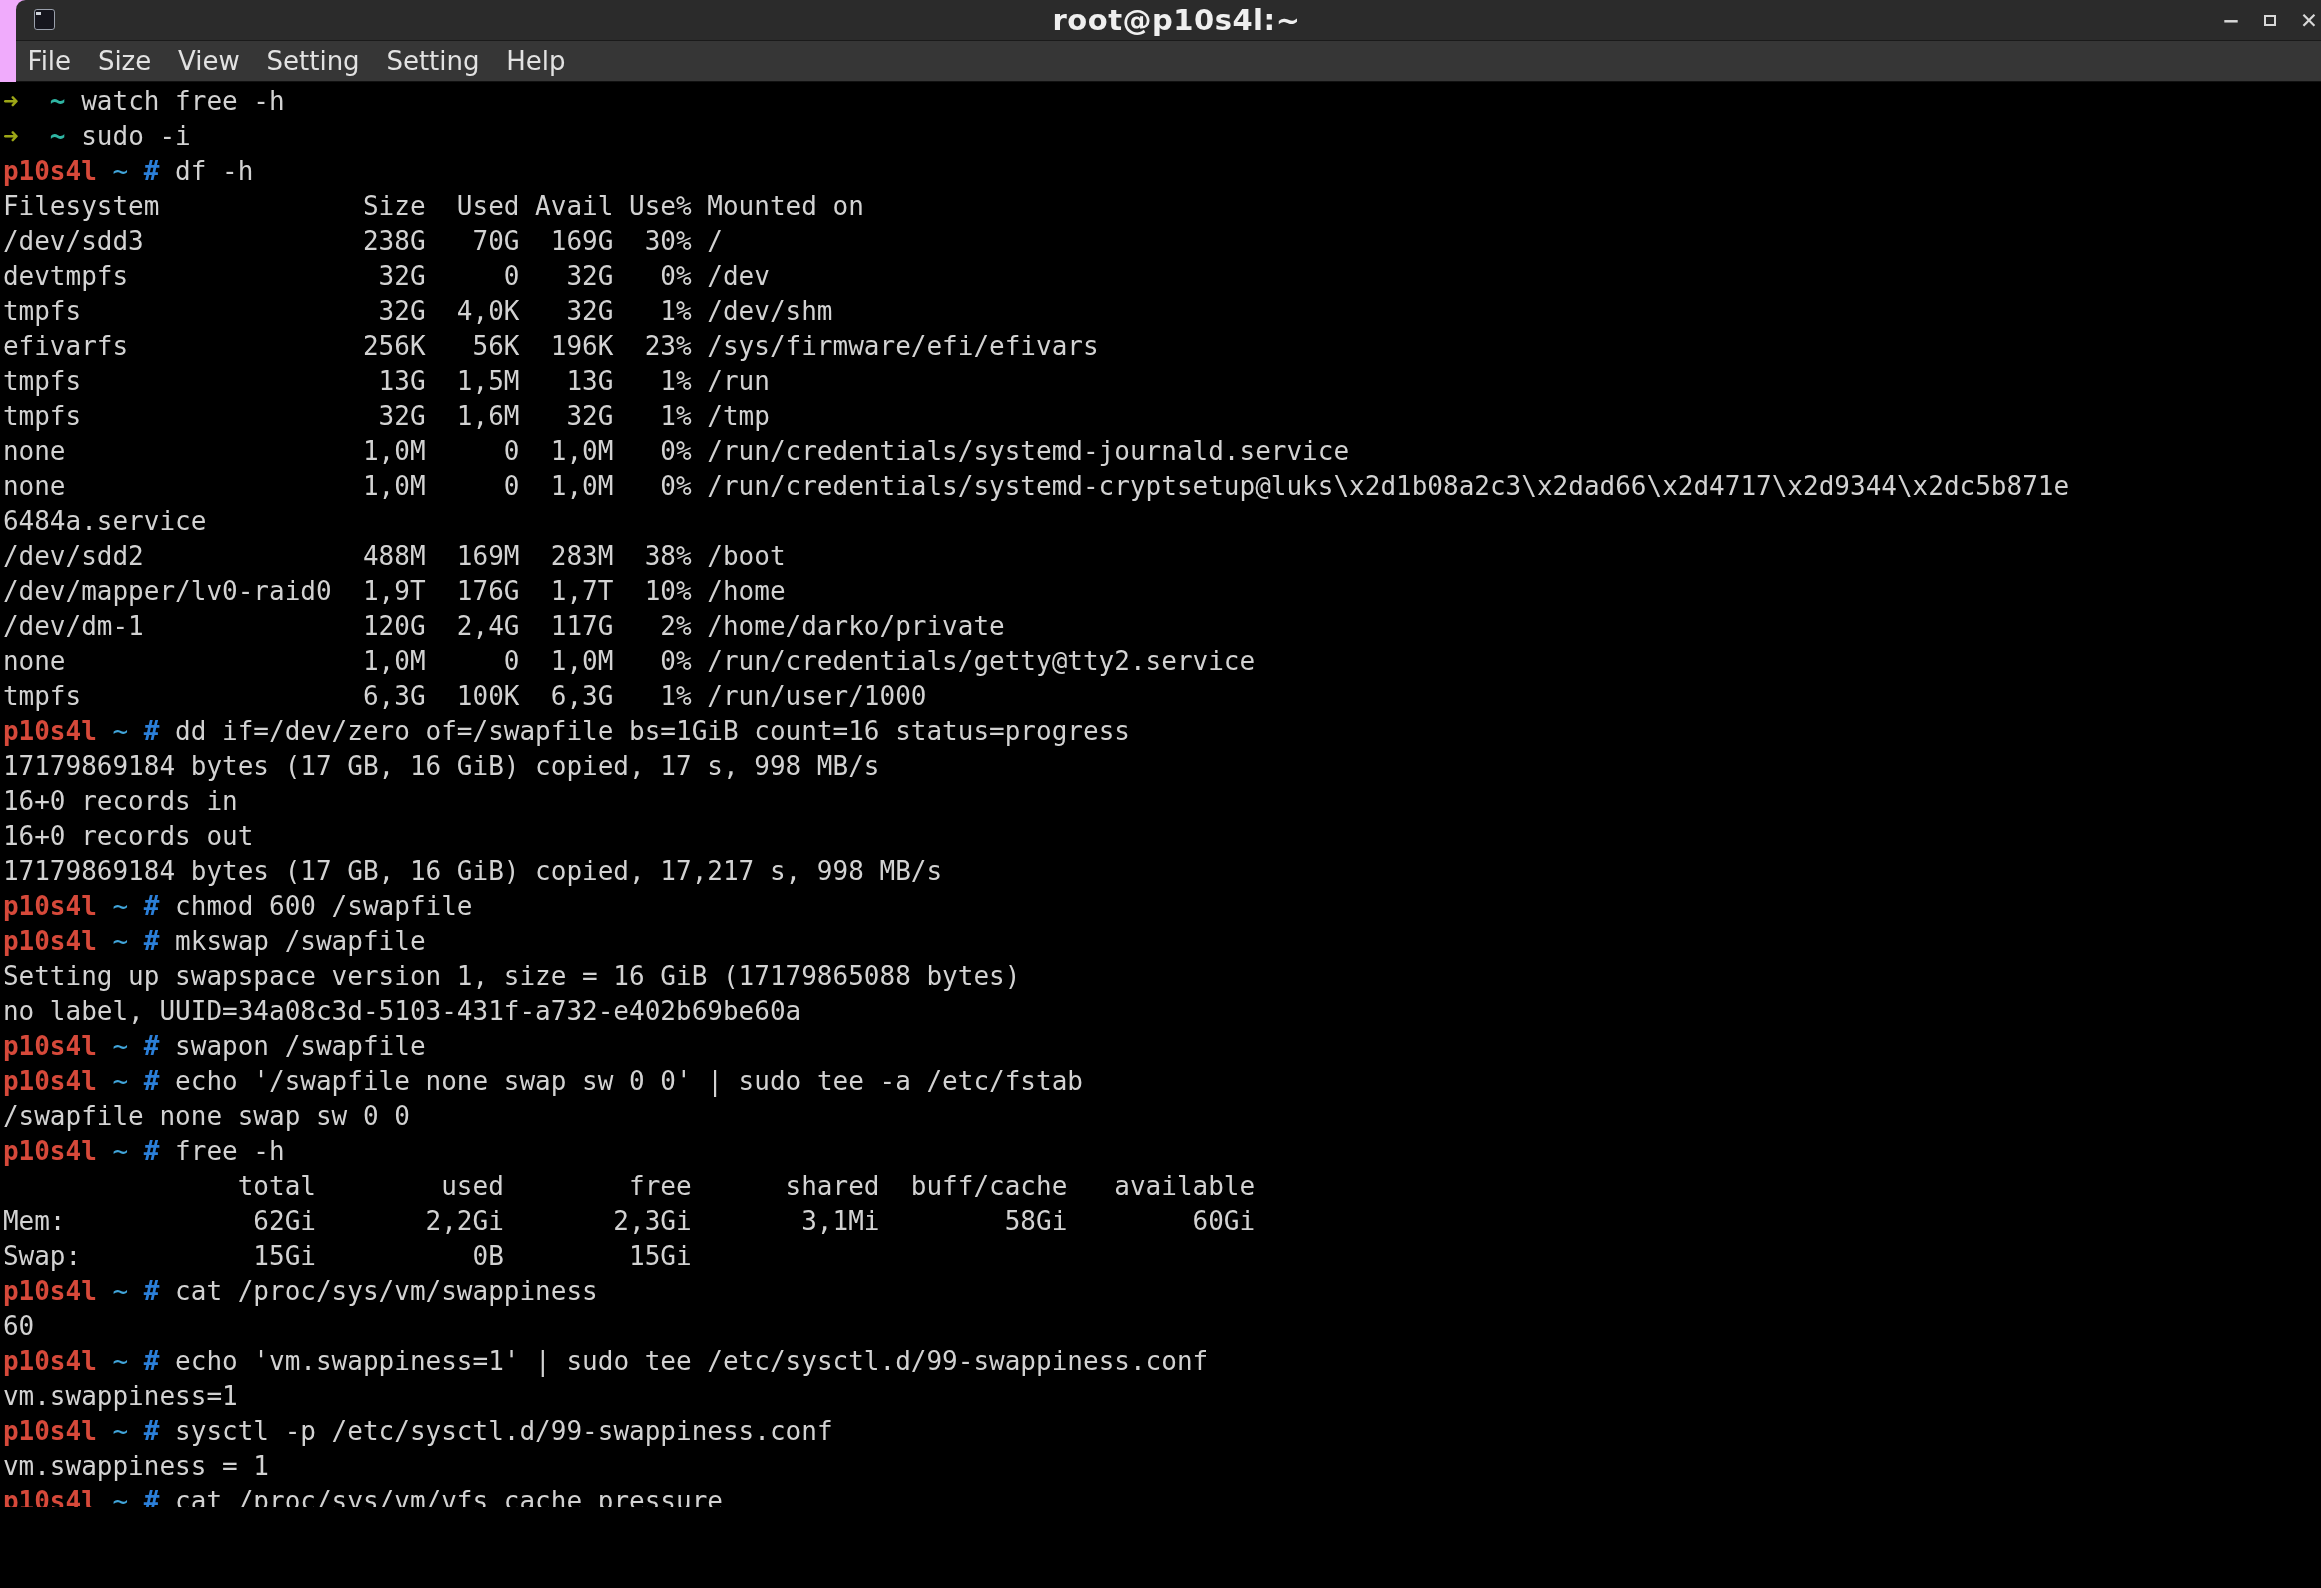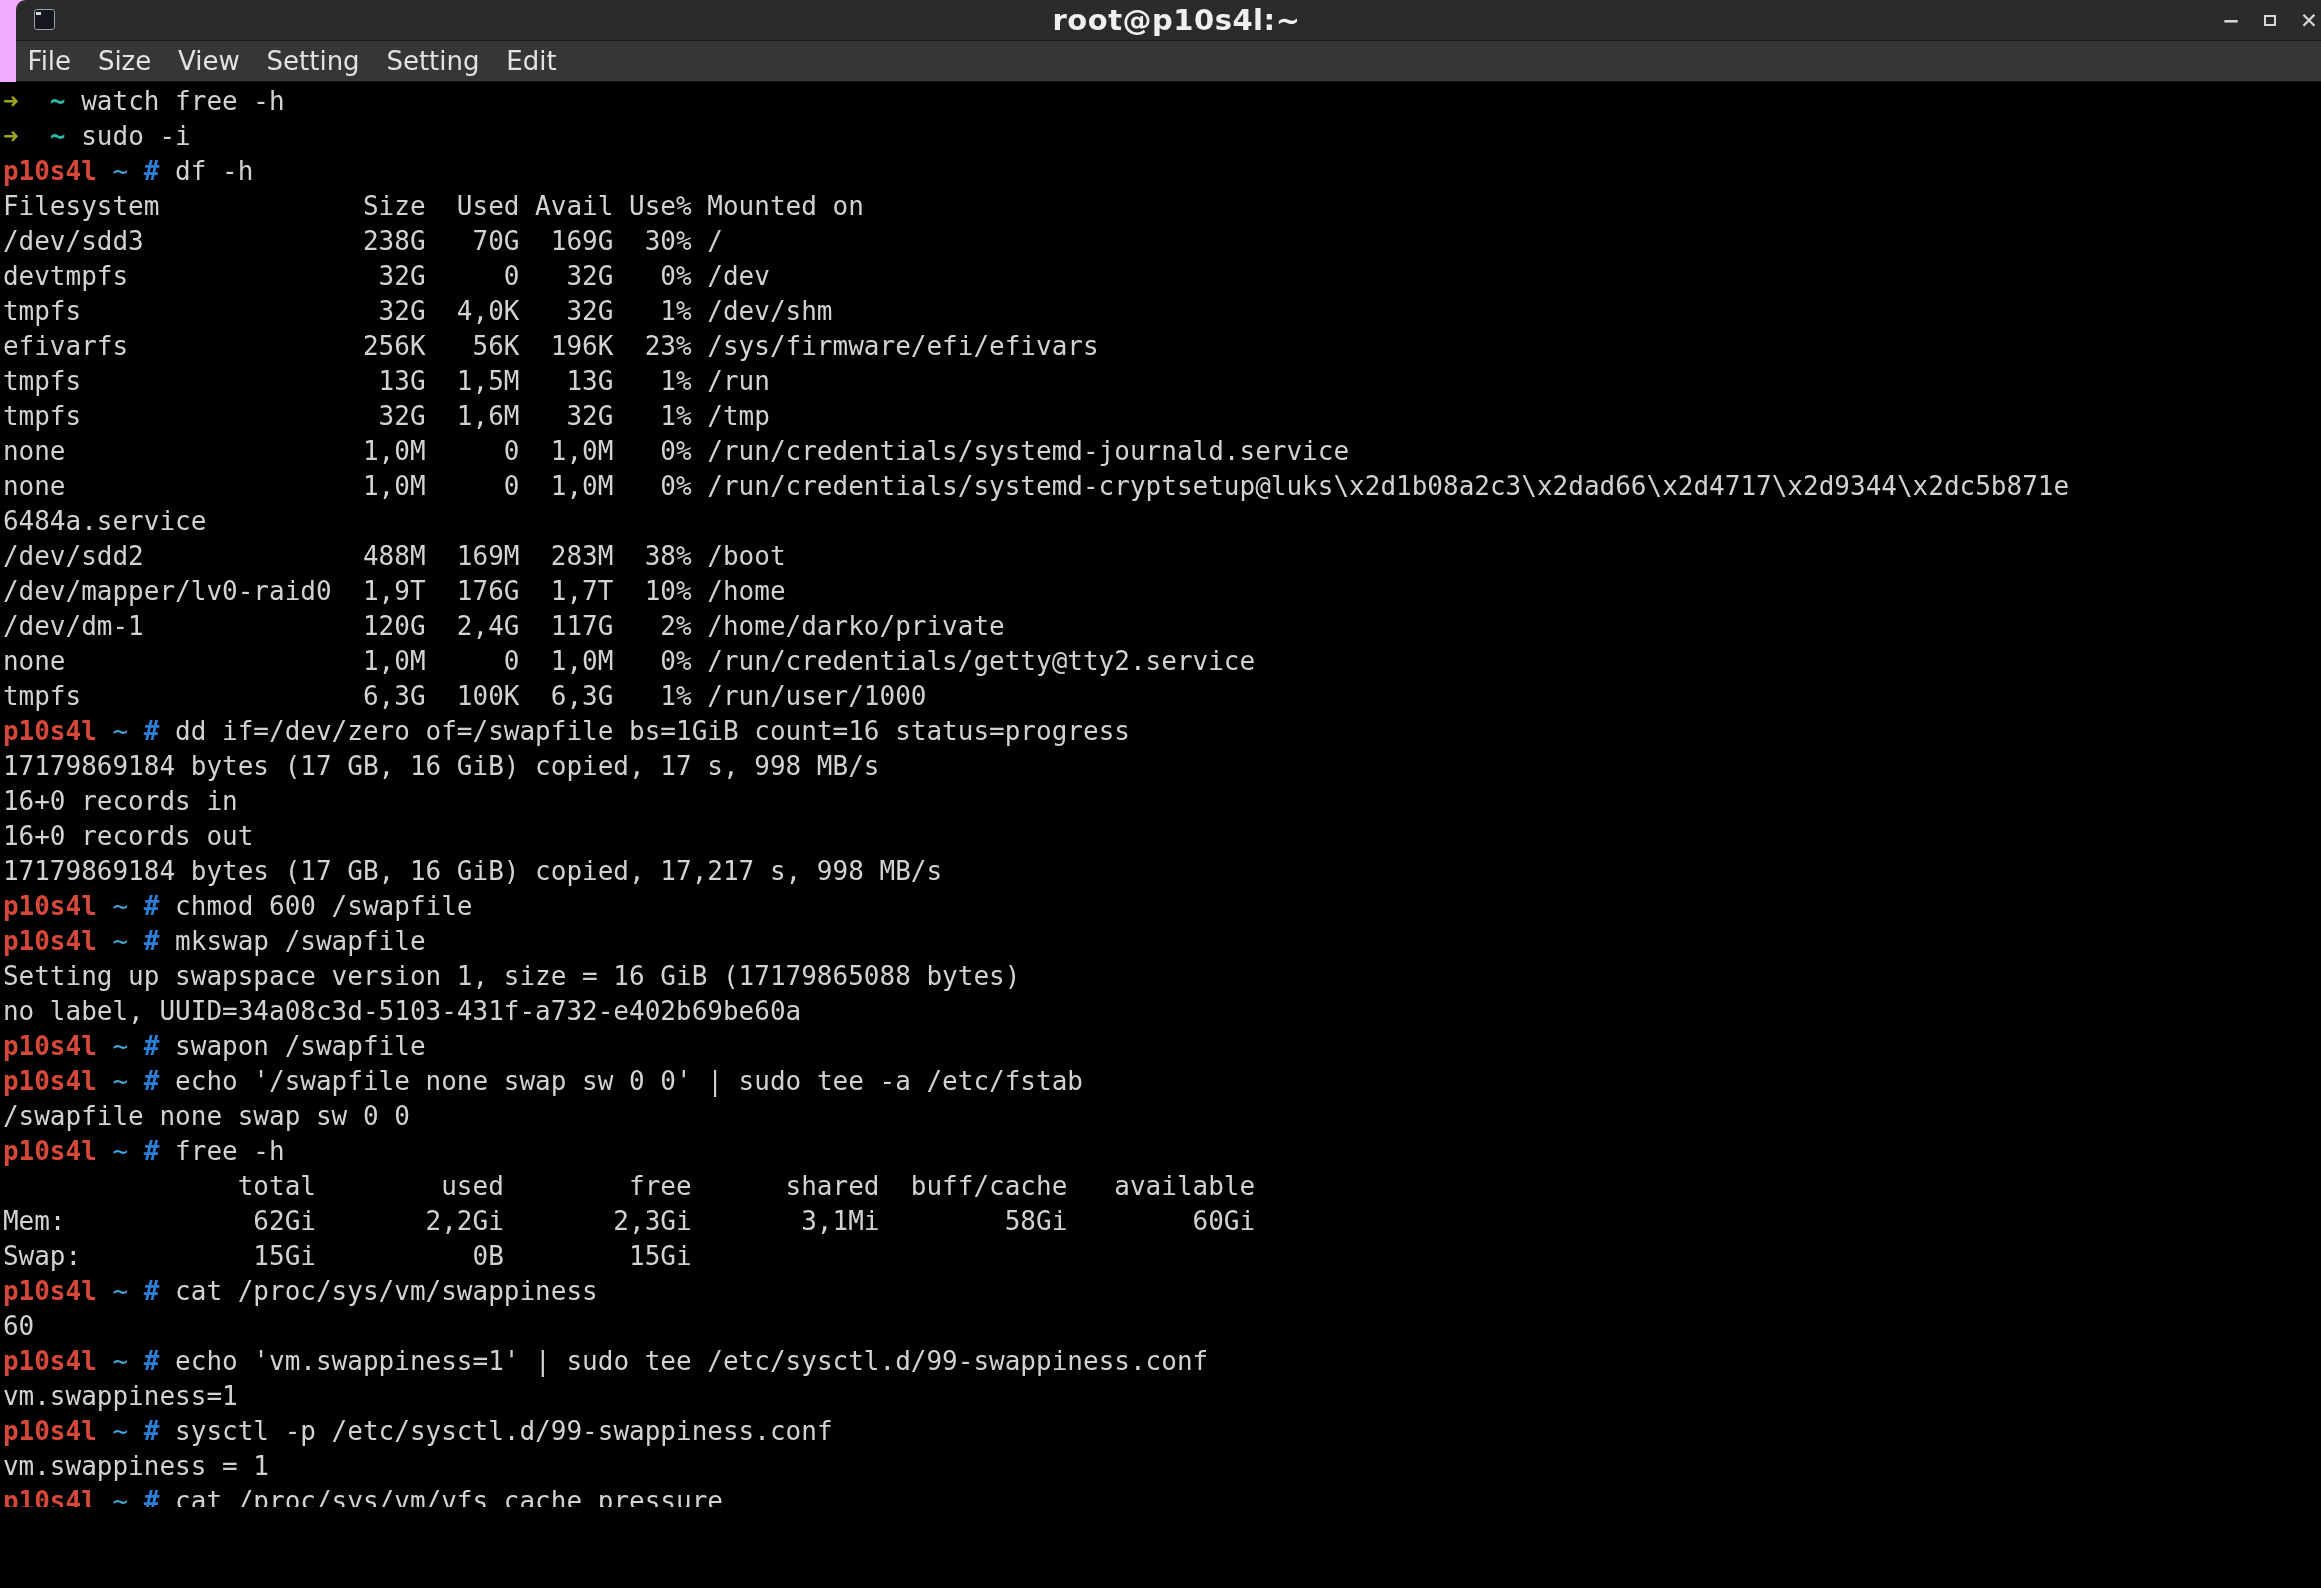--- a/index.html
+++ b/index.html
@@ -76,19 +76,19 @@
       <div class="win-btn">✕</div>
     </div>
   </div>
 
   <div class="menubar">
       <span class="menu-item">File</span>
       <span class="menu-item">Size</span>
       <span class="menu-item">View</span>
       <span class="menu-item">Setting</span>
       <span class="menu-item">Setting</span>
-      <span class="menu-item">Edit</span>
+      <span class="menu-item">Help</span>
     </div>
 
   <div class="terminal"><div class="tline"><span class="c-g">➜</span><span>  </span><span class="c-t">~</span><span> watch free -h</span></div><div class="tline"><span class="c-g">➜</span><span>  </span><span class="c-t">~</span><span> sudo -i</span></div><div class="tline"><span class="c-r">p10s4l</span><span class="c-,"> </span><span class="c-c">~</span><span> </span><span class="c-h">#</span><span> df -h</span></div><div class="tline"><span>Filesystem             Size  Used Avail Use% Mounted on</span></div><div class="tline"><span>/dev/sdd3              238G   70G  169G  30% /</span></div><div class="tline"><span>devtmpfs                32G     0   32G   0% /dev</span></div><div class="tline"><span>tmpfs                   32G  4,0K   32G   1% /dev/shm</span></div><div class="tline"><span>efivarfs               256K   56K  196K  23% /sys/firmware/efi/efivars</span></div><div class="tline"><span>tmpfs                   13G  1,5M   13G   1% /run</span></div><div class="tline"><span>tmpfs                   32G  1,6M   32G   1% /tmp</span></div><div class="tline"><span>none                   1,0M     0  1,0M   0% /run/credentials/systemd-journald.service</span></div><div class="tline"><span>none                   1,0M     0  1,0M   0% /run/credentials/systemd-cryptsetup@luks\x2d1b08a2c3\x2dad66\x2d4717\x2d9344\x2dc5b871e</span></div><div class="tline"><span>6484a.service</span></div><div class="tline"><span>/dev/sdd2              488M  169M  283M  38% /boot</span></div><div class="tline"><span>/dev/mapper/lv0-raid0  1,9T  176G  1,7T  10% /home</span></div><div class="tline"><span>/dev/dm-1              120G  2,4G  117G   2% /home/darko/private</span></div><div class="tline"><span>none                   1,0M     0  1,0M   0% /run/credentials/getty@tty2.service</span></div><div class="tline"><span>tmpfs                  6,3G  100K  6,3G   1% /run/user/1000</span></div><div class="tline"><span class="c-r">p10s4l</span><span> </span><span class="c-c">~</span><span> </span><span class="c-h">#</span><span> dd if=/dev/zero of=/swapfile bs=1GiB count=16 status=progress</span></div><div class="tline"><span>17179869184 bytes (17 GB, 16 GiB) copied, 17 s, 998 MB/s</span></div><div class="tline"><span>16+0 records in</span></div><div class="tline"><span>16+0 records out</span></div><div class="tline"><span>17179869184 bytes (17 GB, 16 GiB) copied, 17,217 s, 998 MB/s</span></div><div class="tline"><span class="c-r">p10s4l</span><span> </span><span class="c-c">~</span><span> </span><span class="c-h">#</span><span> chmod 600 /swapfile</span></div><div class="tline"><span class="c-r">p10s4l</span><span> </span><span class="c-c">~</span><span> </span><span class="c-h">#</span><span> mkswap /swapfile</span></div><div class="tline"><span>Setting up swapspace version 1, size = 16 GiB (17179865088 bytes)</span></div><div class="tline"><span>no label, UUID=34a08c3d-5103-431f-a732-e402b69be60a</span></div><div class="tline"><span class="c-r">p10s4l</span><span> </span><span class="c-c">~</span><span> </span><span class="c-h">#</span><span> swapon /swapfile</span></div><div class="tline"><span class="c-r">p10s4l</span><span> </span><span class="c-c">~</span><span> </span><span class="c-h">#</span><span> echo '/swapfile none swap sw 0 0' | sudo tee -a /etc/fstab</span></div><div class="tline"><span>/swapfile none swap sw 0 0</span></div><div class="tline"><span class="c-r">p10s4l</span><span> </span><span class="c-c">~</span><span> </span><span class="c-h">#</span><span> free -h</span></div><div class="tline"><span>               total        used        free      shared  buff/cache   available</span></div><div class="tline"><span>Mem:            62Gi       2,2Gi       2,3Gi       3,1Mi        58Gi        60Gi</span></div><div class="tline"><span>Swap:           15Gi          0B        15Gi</span></div><div class="tline"><span class="c-r">p10s4l</span><span> </span><span class="c-c">~</span><span> </span><span class="c-h">#</span><span> cat /proc/sys/vm/swappiness</span></div><div class="tline"><span>60</span></div><div class="tline"><span class="c-r">p10s4l</span><span> </span><span class="c-c">~</span><span> </span><span class="c-h">#</span><span> echo 'vm.swappiness=1' | sudo tee /etc/sysctl.d/99-swappiness.conf</span></div><div class="tline"><span>vm.swappiness=1</span></div><div class="tline"><span class="c-r">p10s4l</span><span> </span><span class="c-c">~</span><span> </span><span class="c-h">#</span><span> sysctl -p /etc/sysctl.d/99-swappiness.conf</span></div><div class="tline"><span>vm.swappiness = 1</span></div><div class="tline"><span class="c-r">p10s4l</span><span> </span><span class="c-c">~</span><span> </span><span class="c-h">#</span><span> cat /proc/sys/vm/vfs_cache_pressure</span></div><div class="tline"><span>100</span></div><div class="tline"><span class="c-r">p10s4l</span><span> </span><span class="c-c">~</span><span> </span><span class="c-h">#</span><span> </span><span class="cursor"></span></div></div>
 
 </div>
 
 
 </body></html>

